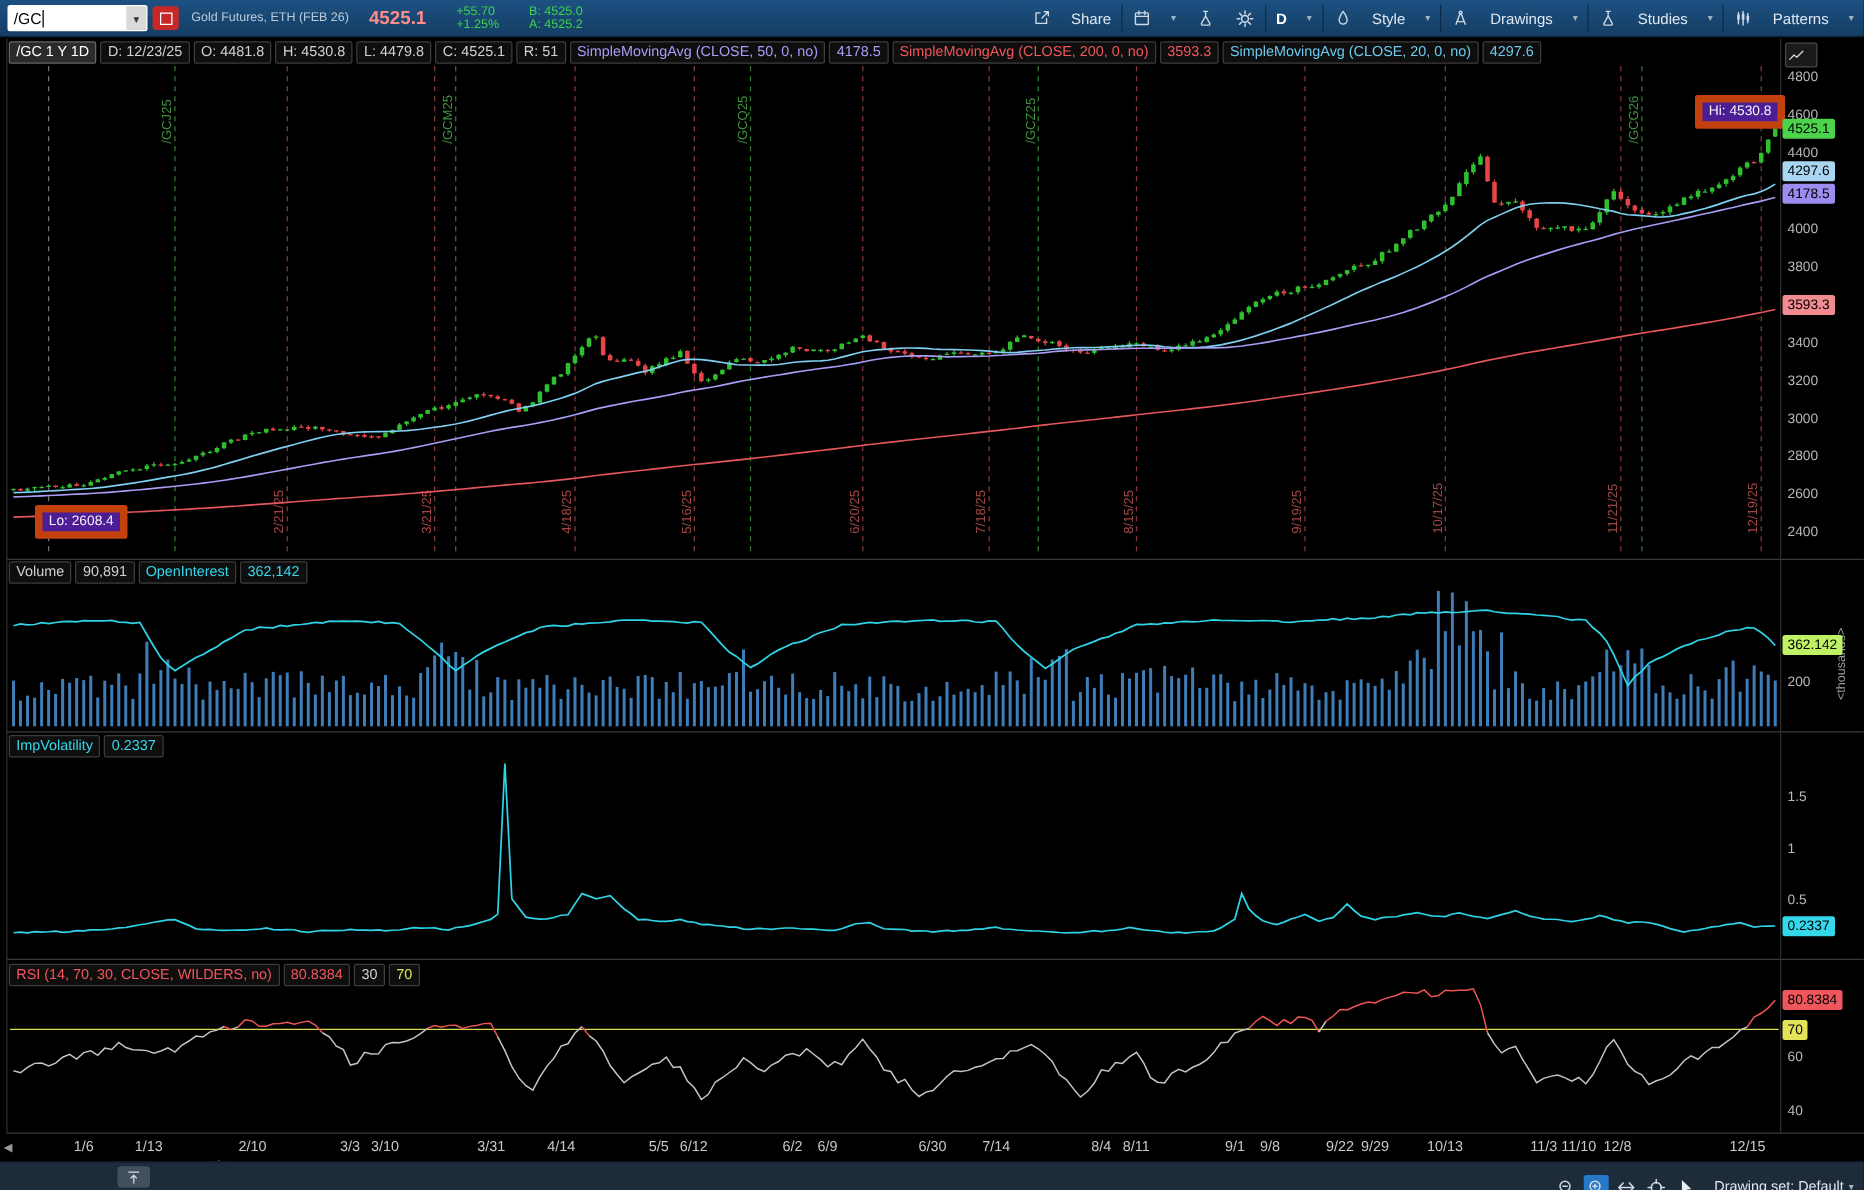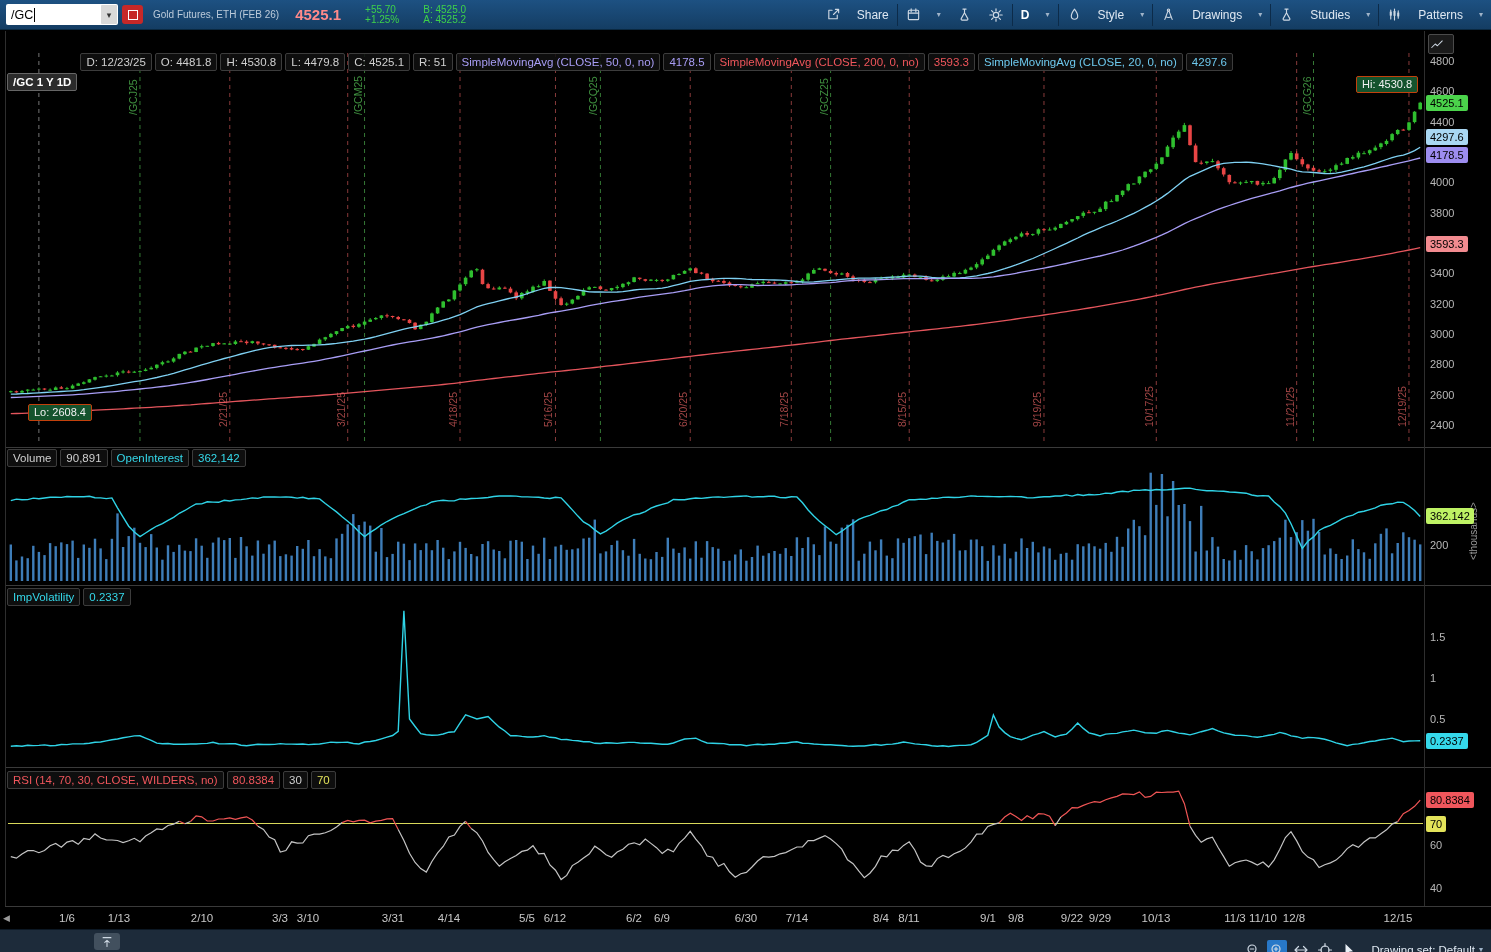--- a/index.html
+++ b/index.html
@@ -32,26 +32,26 @@
   #chart-root{position:absolute;top:30px;left:0;width:1491px;height:899px;background:#000;overflow:hidden;}
   #chart-root svg{position:absolute;left:0;}
   #svg-main{top:1px;height:416px;width:1491px;}
   #svg-vol{top:438px;height:116px;width:1491px;}
   #svg-iv{top:576px;height:159px;width:1491px;}
   #svg-rsi{top:759px;height:116px;width:1491px;}
   .hdr{position:absolute;left:7px;display:flex;gap:3px;align-items:center;z-index:5;}
   #main-hdr{top:3px;}#vol-hdr{top:419px;}#iv-hdr{top:558px;}#rsi-hdr{top:741px;}
   .box{display:inline-flex;align-items:center;background:rgba(16,16,16,.88);border:1px solid #3c3c3c;
     border-radius:2px;padding:0 5px;height:16px;font-size:11.5px;color:#d0d0d0;white-space:nowrap;}
-  .box.strong{font-weight:bold;color:#fff;background:#2b2b2b;border-color:#666;margin-top:40px;}
+  .box.strong{font-weight:normal;color:#fff;background:#2b2b2b;border-color:#666;}
   .c-sma50{color:#a89df5;}.c-sma200{color:#f0565c;}.c-sma20{color:#6ec9ee;}
   .c-cyan{color:#35d8ea;}.c-red{color:#f0565c;}.c-yellow{color:#e3e35a;}
   .badge{position:absolute;height:14px;line-height:14px;padding:1px 4px;font-size:11px;
     border-radius:2px;white-space:nowrap;z-index:6;}
-  .marker{position:absolute;background:#14532d;border:1px solid #c2410c;color:#f2f2f2;font-size:11px;
+  .marker{position:absolute;background:#4c1d95;border:6px solid #c2410c;color:#f2f2f2;font-size:11px;
     padding:0 5px;height:15px;line-height:15px;border-radius:2px;z-index:6;}
   #hi-marker{left:1356px;top:46px;}
   #lo-marker{left:28px;top:374px;}
   .hsep{position:absolute;left:5px;width:1486px;height:1px;background:#3a3a3a;z-index:4;}
   #vsep{position:absolute;left:1424px;top:1px;width:1px;height:875px;background:#2e2e2e;z-index:4;}
   #lsep{position:absolute;left:5px;top:1px;width:1px;height:875px;background:#2e2e2e;z-index:4;}
   #xaxis{position:absolute;left:0;top:877px;width:1491px;height:22px;}
   .xlabel{position:absolute;top:5px;width:44px;text-align:center;color:#c8c8c8;font-size:11.5px;}
   #xscroll-left{position:absolute;left:3px;top:6px;color:#9a9a9a;font-size:9px;}
   #thousands{position:absolute;left:1468px;top:530px;transform:rotate(-90deg);transform-origin:left top;

